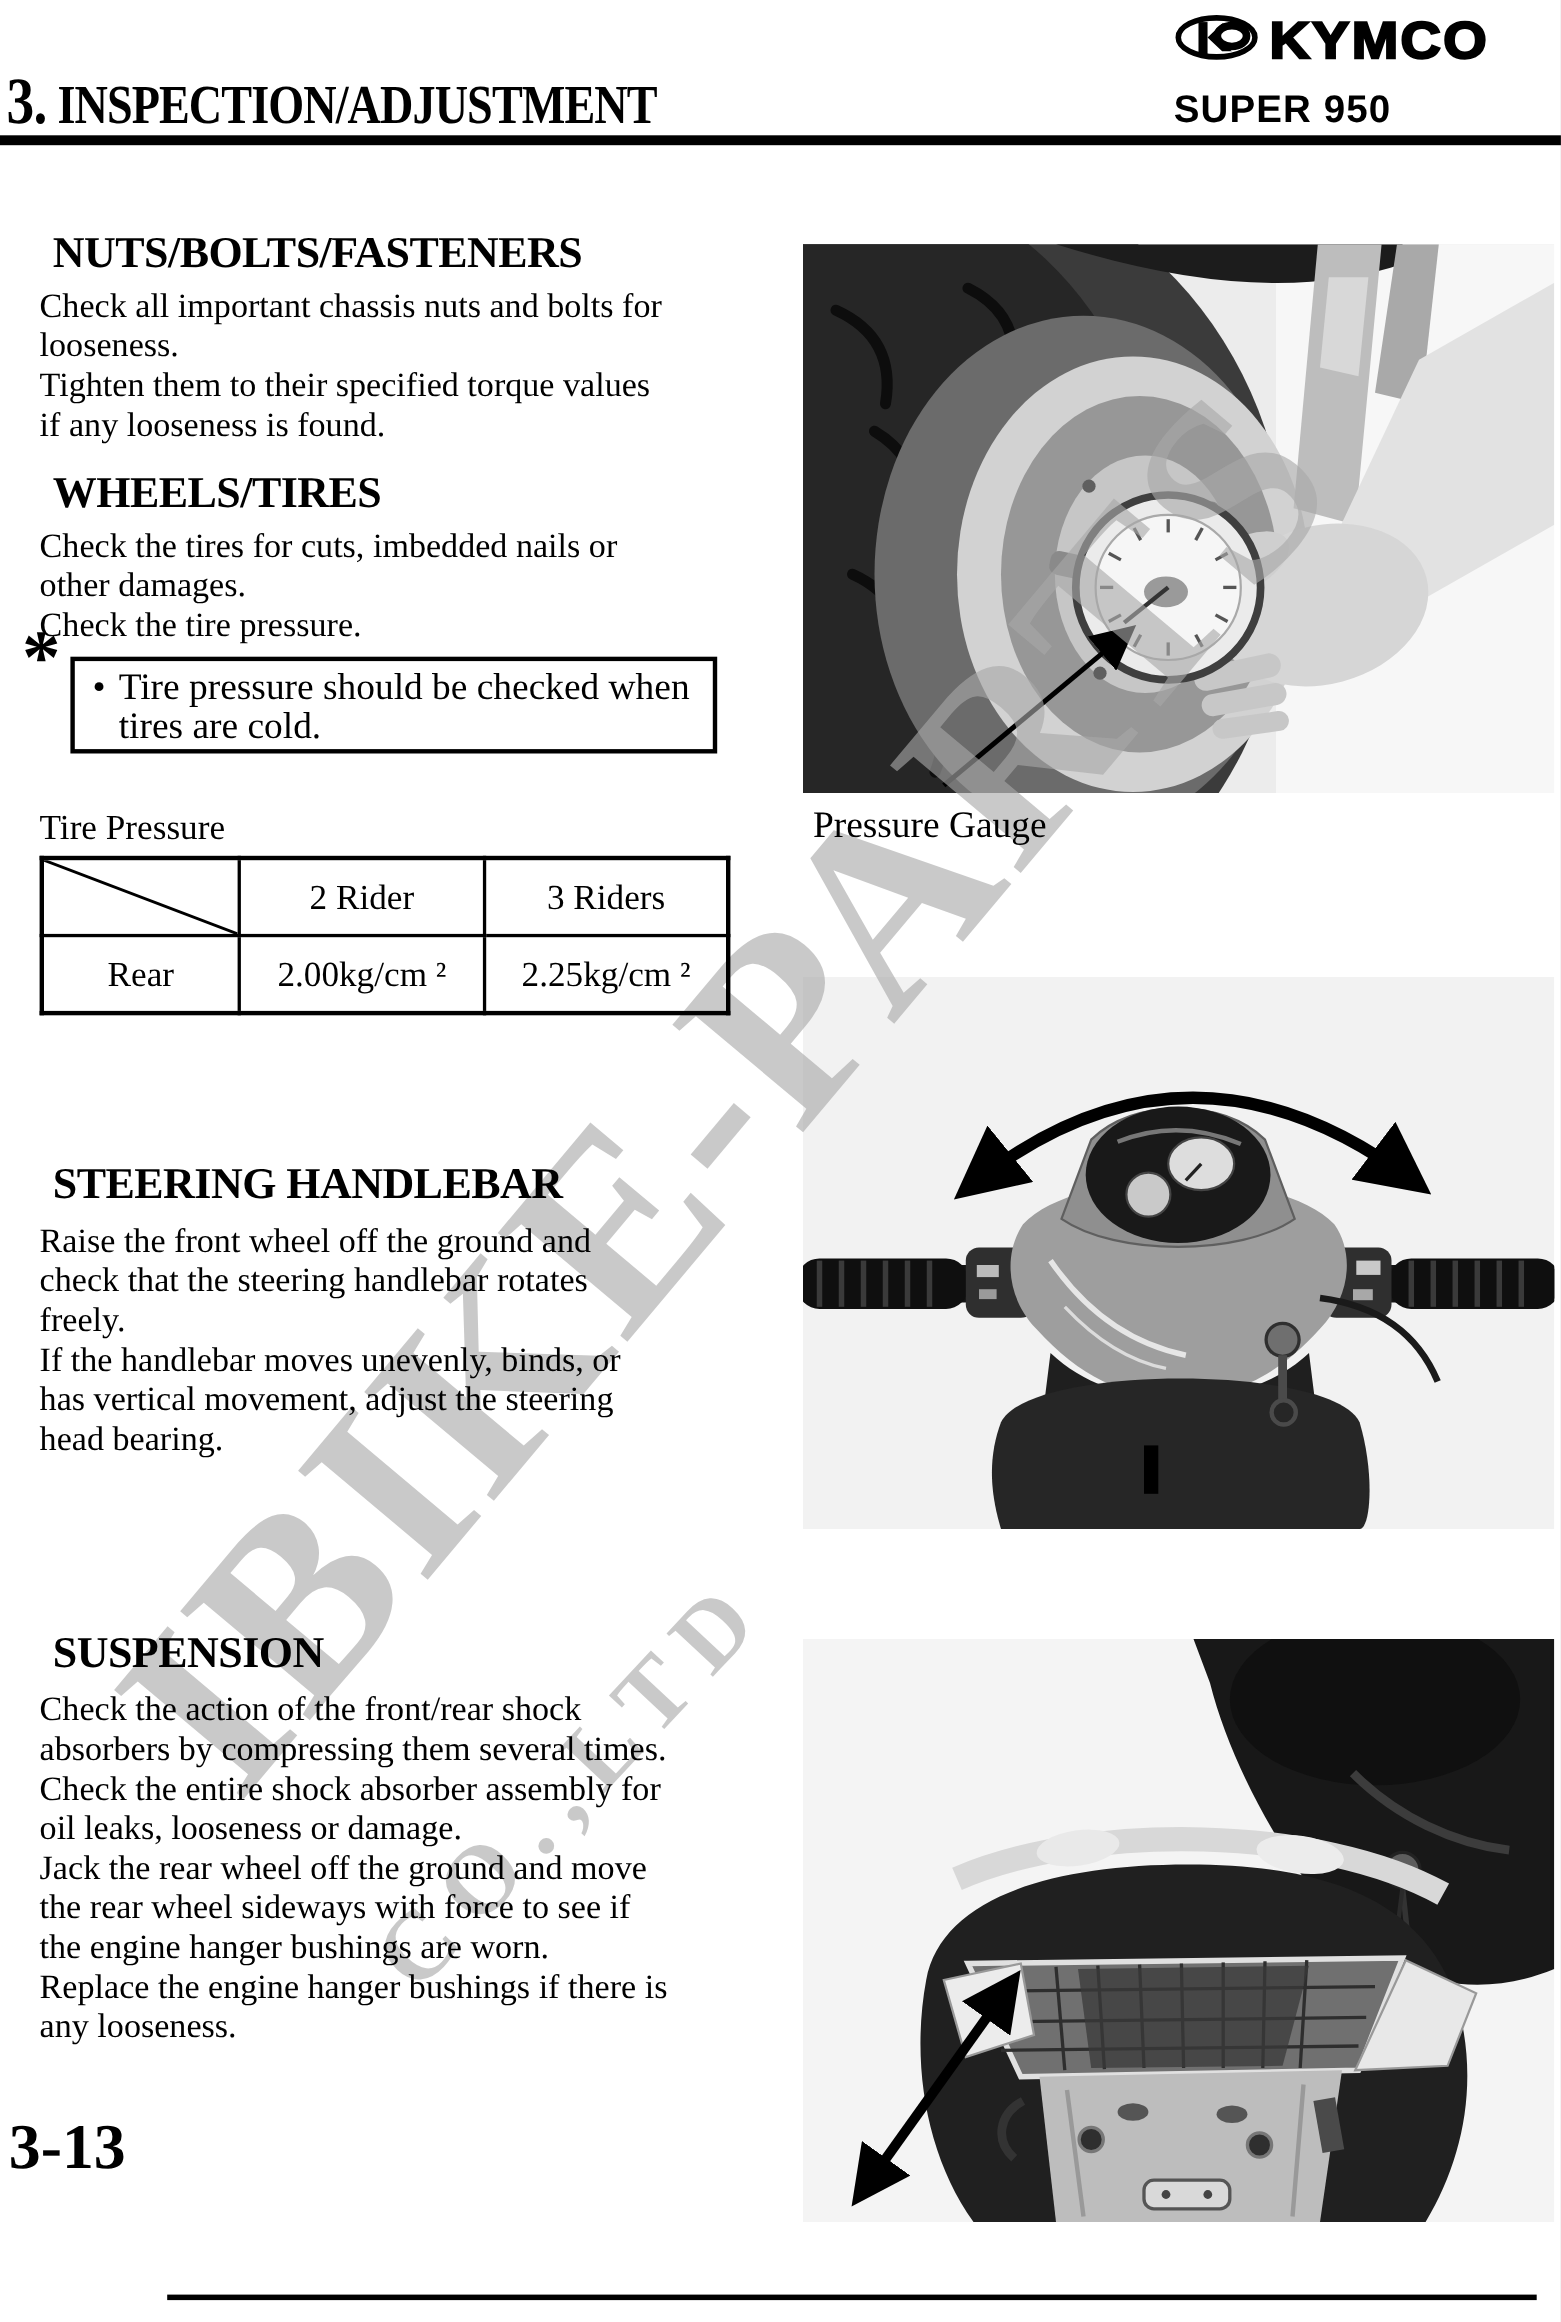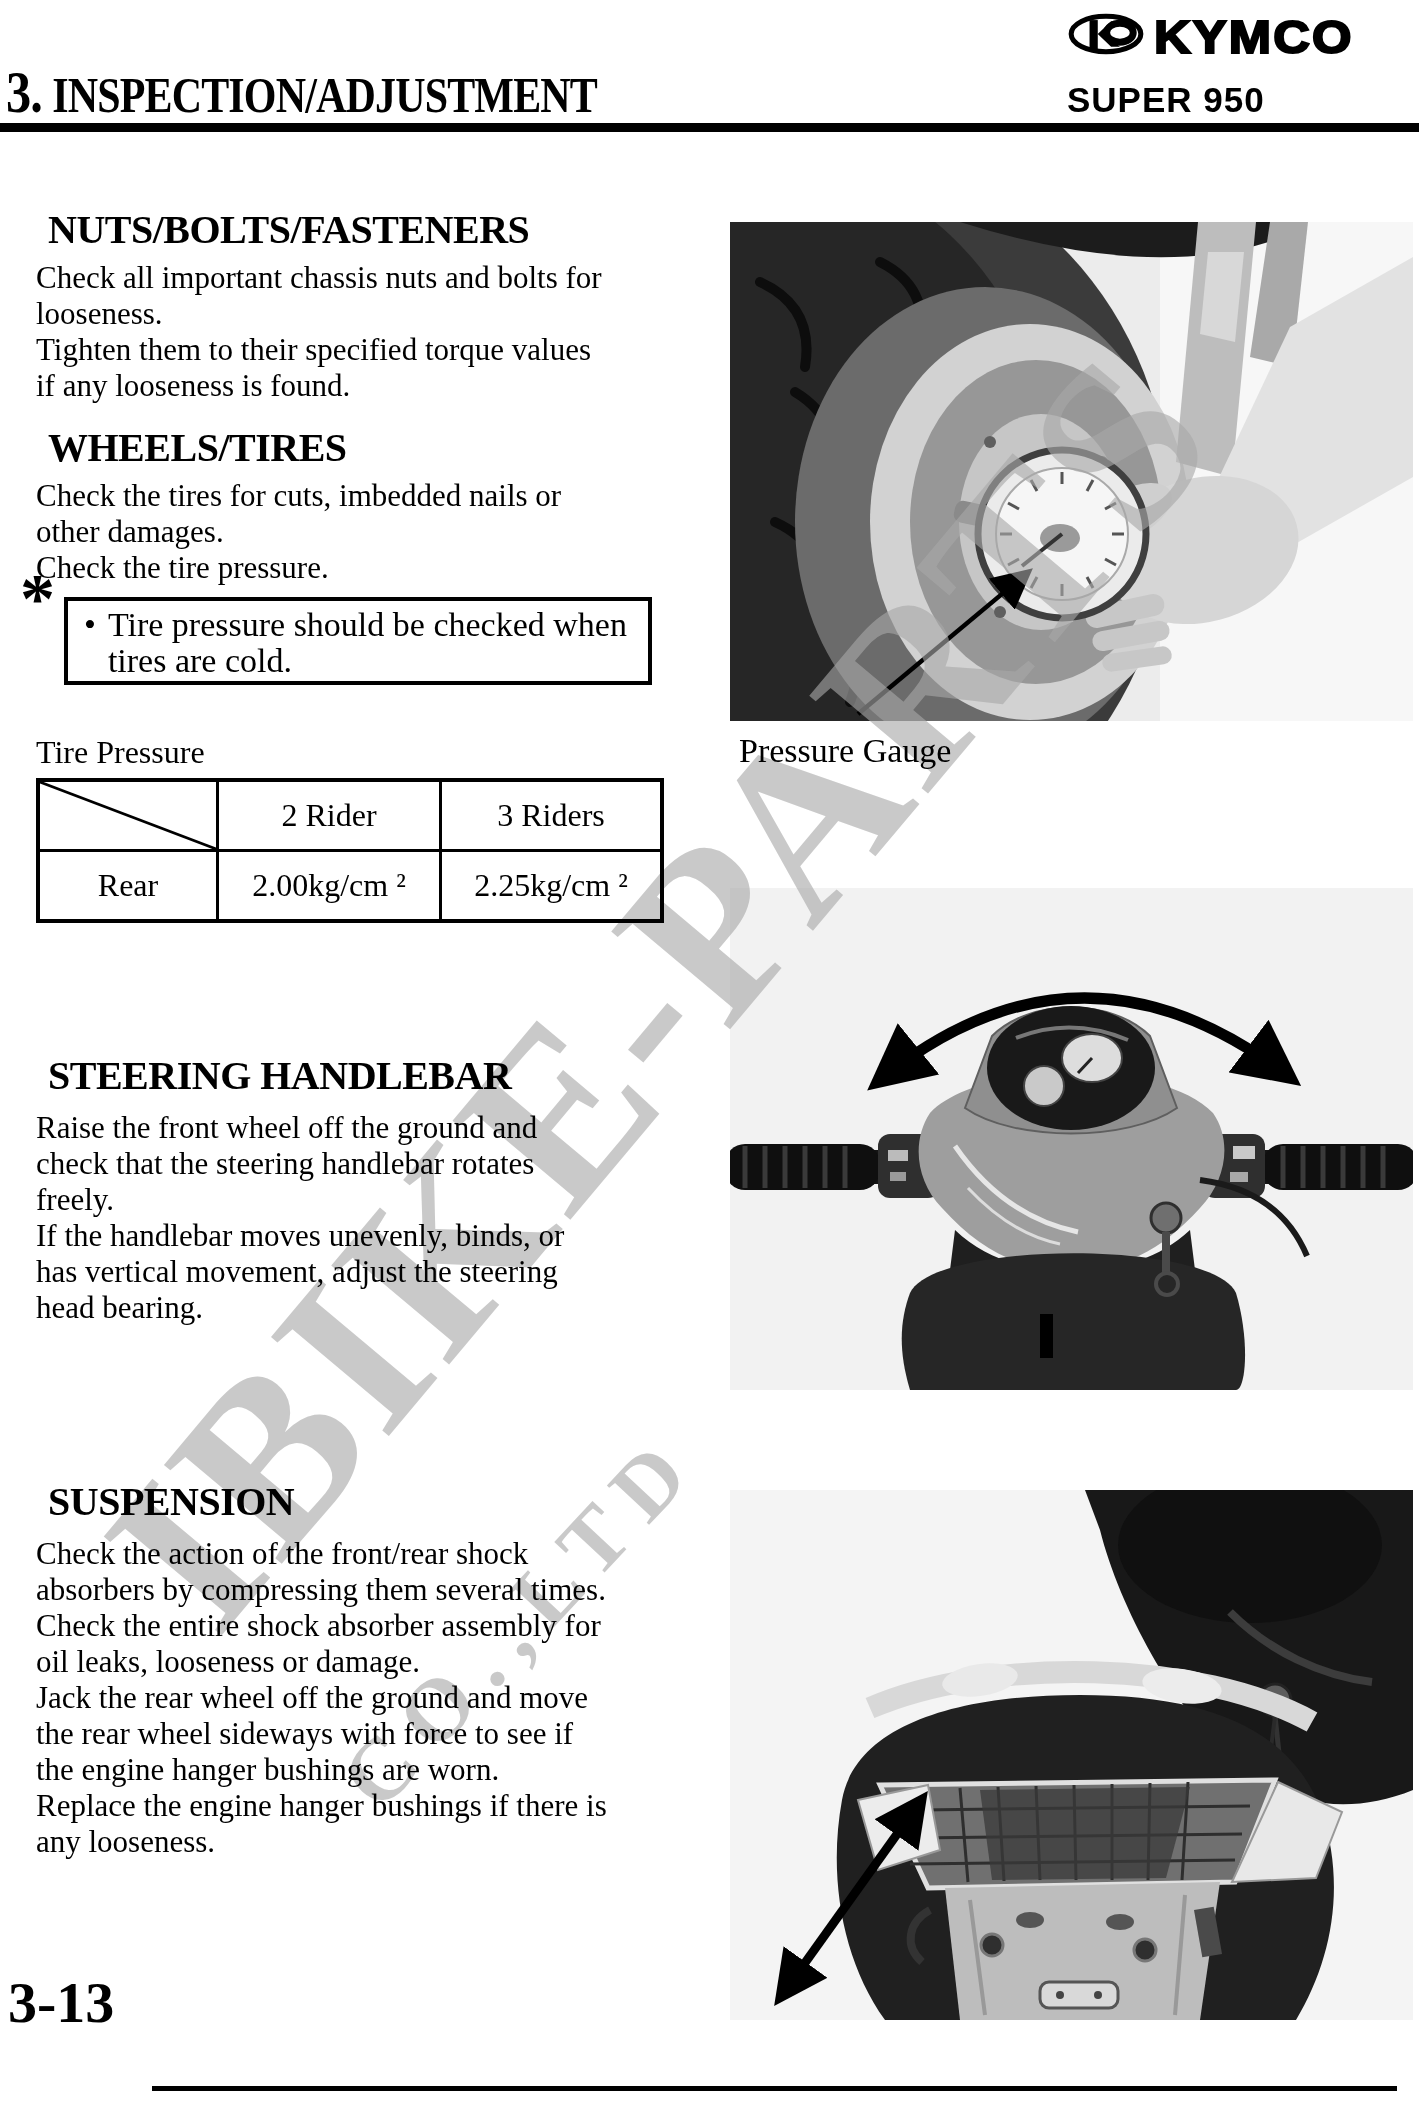--- a/index.html
+++ b/index.html
@@ -37,21 +37,21 @@
   .tp-label{left:36px;top:734px;font-size:32px;}
   .tp-table-wrap{left:36px;top:778px;}
   table.tp{border-collapse:collapse;border:4px solid #000;}
   table.tp td,table.tp th{border:3px solid #000;font-size:32px;font-weight:normal;
                           text-align:center;padding:0;height:67px;}
   .tp .c1{width:176px;} .tp .c2{width:220px;} .tp .c3{width:218px;}
   .diag{position:relative;}
   .diag svg{position:absolute;left:0;top:0;width:100%;height:100%;}
   .caption{left:739px;top:732px;font-size:34px;}
   
-  .footer-num{left:8px;top:1969px;font-size:58px;font-weight:bold;}
+  .footer-num{left:8px;top:1918px;font-size:58px;font-weight:bold;}
   .footer-rule{position:absolute;z-index:3;left:152px;top:2086px;width:1245px;height:5px;background:#000;}
 </style>
 </head>
 <body>
 
 <div class="page">
 
   <div class="photo" style="left:730px;top:222px;width:683px;height:499px;">
     <svg viewBox="0 0 683 499" preserveAspectRatio="none">
       <defs>

